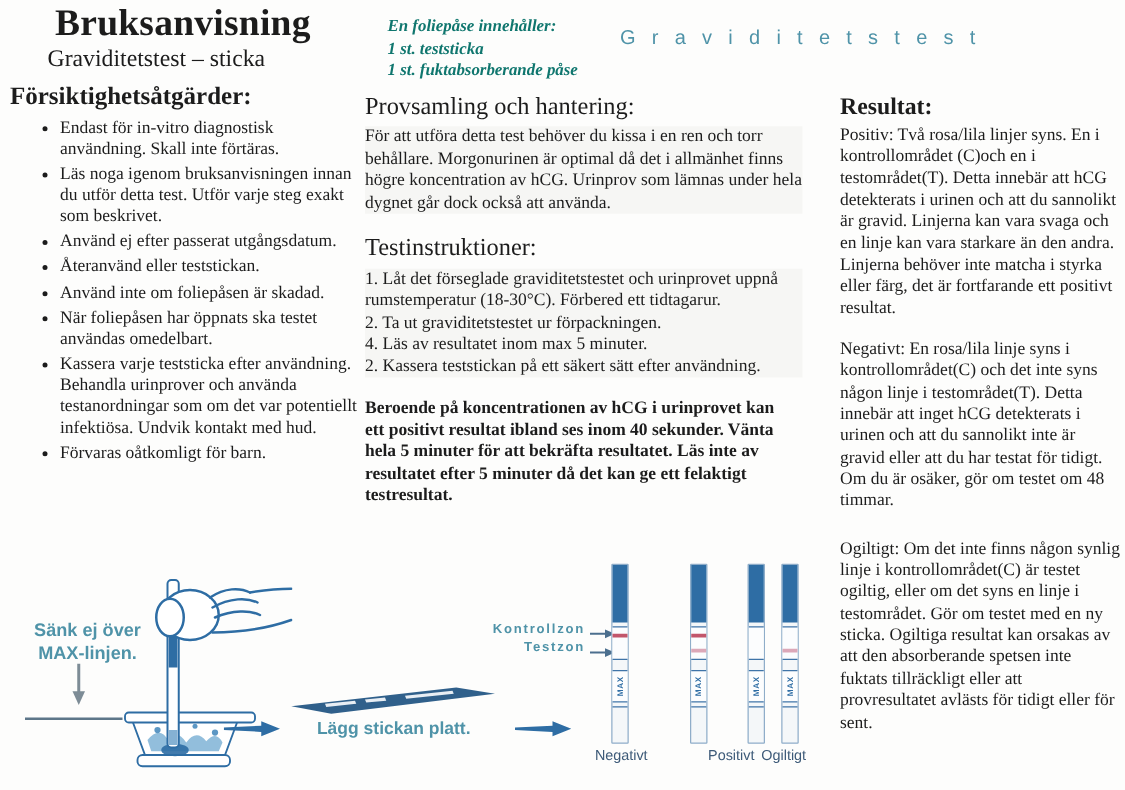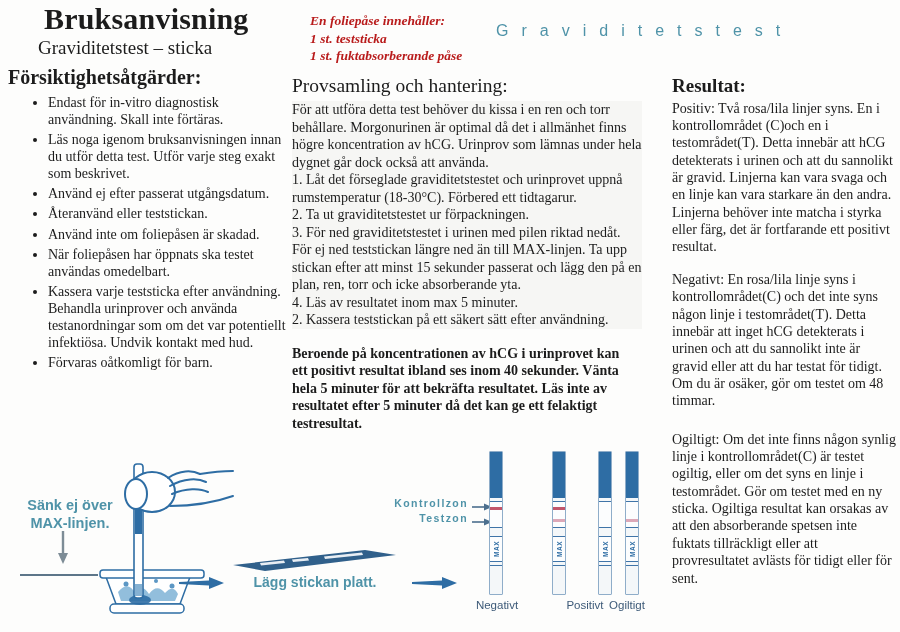--- a/index.html
+++ b/index.html
@@ -11,30 +11,30 @@
   
   .col-left{position:absolute;left:8px;top:2px;width:278px;}
   .title{font-size:30px;font-weight:bold;margin-left:36px;letter-spacing:.2px;}
   .subtitle{font-size:19px;margin-left:30px;margin-top:1px;}
   .prec-heading{font-size:20px;font-weight:bold;margin-top:7px;}
   .prec-list{list-style:disc;padding-left:40px;font-size:14px;line-height:1.22;margin-top:5px;}
   .prec-list li{margin-bottom:3px;}
 
   
   .mid-top{position:absolute;left:310px;top:12px;font-style:italic;font-weight:600;
-           font-size:13.5px;line-height:1.3;color:#b91c1c;}
+           font-size:13.5px;line-height:1.3;color:#0f766e;}
   .brand{position:absolute;left:496px;top:22px;white-space:nowrap;
          font-family:"Liberation Sans",sans-serif;font-size:16px;
          letter-spacing:13px;color:var(--teal-label);}
 
   
   .col-mid{position:absolute;left:292px;top:74px;width:350px;font-size:14px;line-height:1.25;}
   .col-mid h2{font-size:19.5px;font-weight:400;margin-bottom:3px;}
   .tint{background:rgba(110,110,95,0.05);}
-  .sampling-body{margin-bottom:0;}
+  .sampling-body{margin-bottom:16px;}
   .instr-heading{margin-top:4px;}
   .note{font-weight:bold;margin-top:16px;width:340px;}
 
   
   .col-right{position:absolute;left:672px;top:74px;width:226px;font-size:14px;line-height:1.24;}
   .col-right h2{font-size:19px;font-weight:bold;margin-bottom:2px;}
   .col-right p{margin-bottom:15px;}
   .col-right p.gap-lg{margin-bottom:21px;}
 
   
@@ -114,24 +114,24 @@
       <div>En foliepåse innehåller:</div>
       <div>1 st. teststicka</div>
       <div>1 st. fuktabsorberande påse</div>
     </div>
 
   <div class="brand">Graviditetstest</div>
 
   <div class="col-mid">
     <h2>Provsamling och hantering:</h2>
     <p class="sampling-body tint">För att utföra detta test behöver du kissa i en ren och torr behållare.  Morgonurinen är optimal då det i allmänhet finns högre koncentration av hCG. Urinprov som lämnas under hela dygnet går dock också att använda.</p>
+    <h2 class="instr-heading">Testinstruktioner:</h2>
     <div class="steps tint">
         <div>1. Låt det förseglade graviditetstestet och urinprovet uppnå rumstemperatur (18-30°C). Förbered ett tidtagarur.</div>
         <div>2. Ta ut graviditetstestet ur förpackningen.</div>
-        <div>3. För ned graviditetstestet i urinen med pilen riktad nedåt. För ej ned teststickan längre ned än till MAX-linjen. Ta upp stickan efter att minst 15 sekunder passerat och lägg den på en plan, ren, torr och icke absorberande yta.</div>
         <div>4. Läs av resultatet inom max 5 minuter.</div>
         <div>2. Kassera teststickan på ett säkert sätt efter användning.</div>
       </div>
     <p class="note">Beroende på koncentrationen av hCG i urinprovet kan ett positivt resultat ibland ses inom 40 sekunder. Vänta hela 5 minuter för att bekräfta resultatet. Läs inte av resultatet efter 5 minuter då det kan ge ett felaktigt testresultat.</p>
   </div>
 
   <div class="col-right">
     <h2>Resultat:</h2>
     <p>Positiv: Två rosa/lila linjer syns. En i kontrollområdet (C)och en i testområdet(T).  Detta innebär att hCG detekterats i urinen och att du sannolikt är gravid. Linjerna kan vara svaga och en linje kan vara starkare än den andra. Linjerna behöver inte matcha i styrka eller färg, det är fortfarande ett positivt resultat.</p>
     <p class="gap-lg">Negativt: En rosa/lila linje syns i kontrollområdet(C) och det inte syns någon linje i testområdet(T). Detta innebär att inget hCG detekterats i urinen och att du sannolikt inte är gravid eller att du har testat för tidigt. Om du är osäker, gör om testet om 48 timmar.</p>

